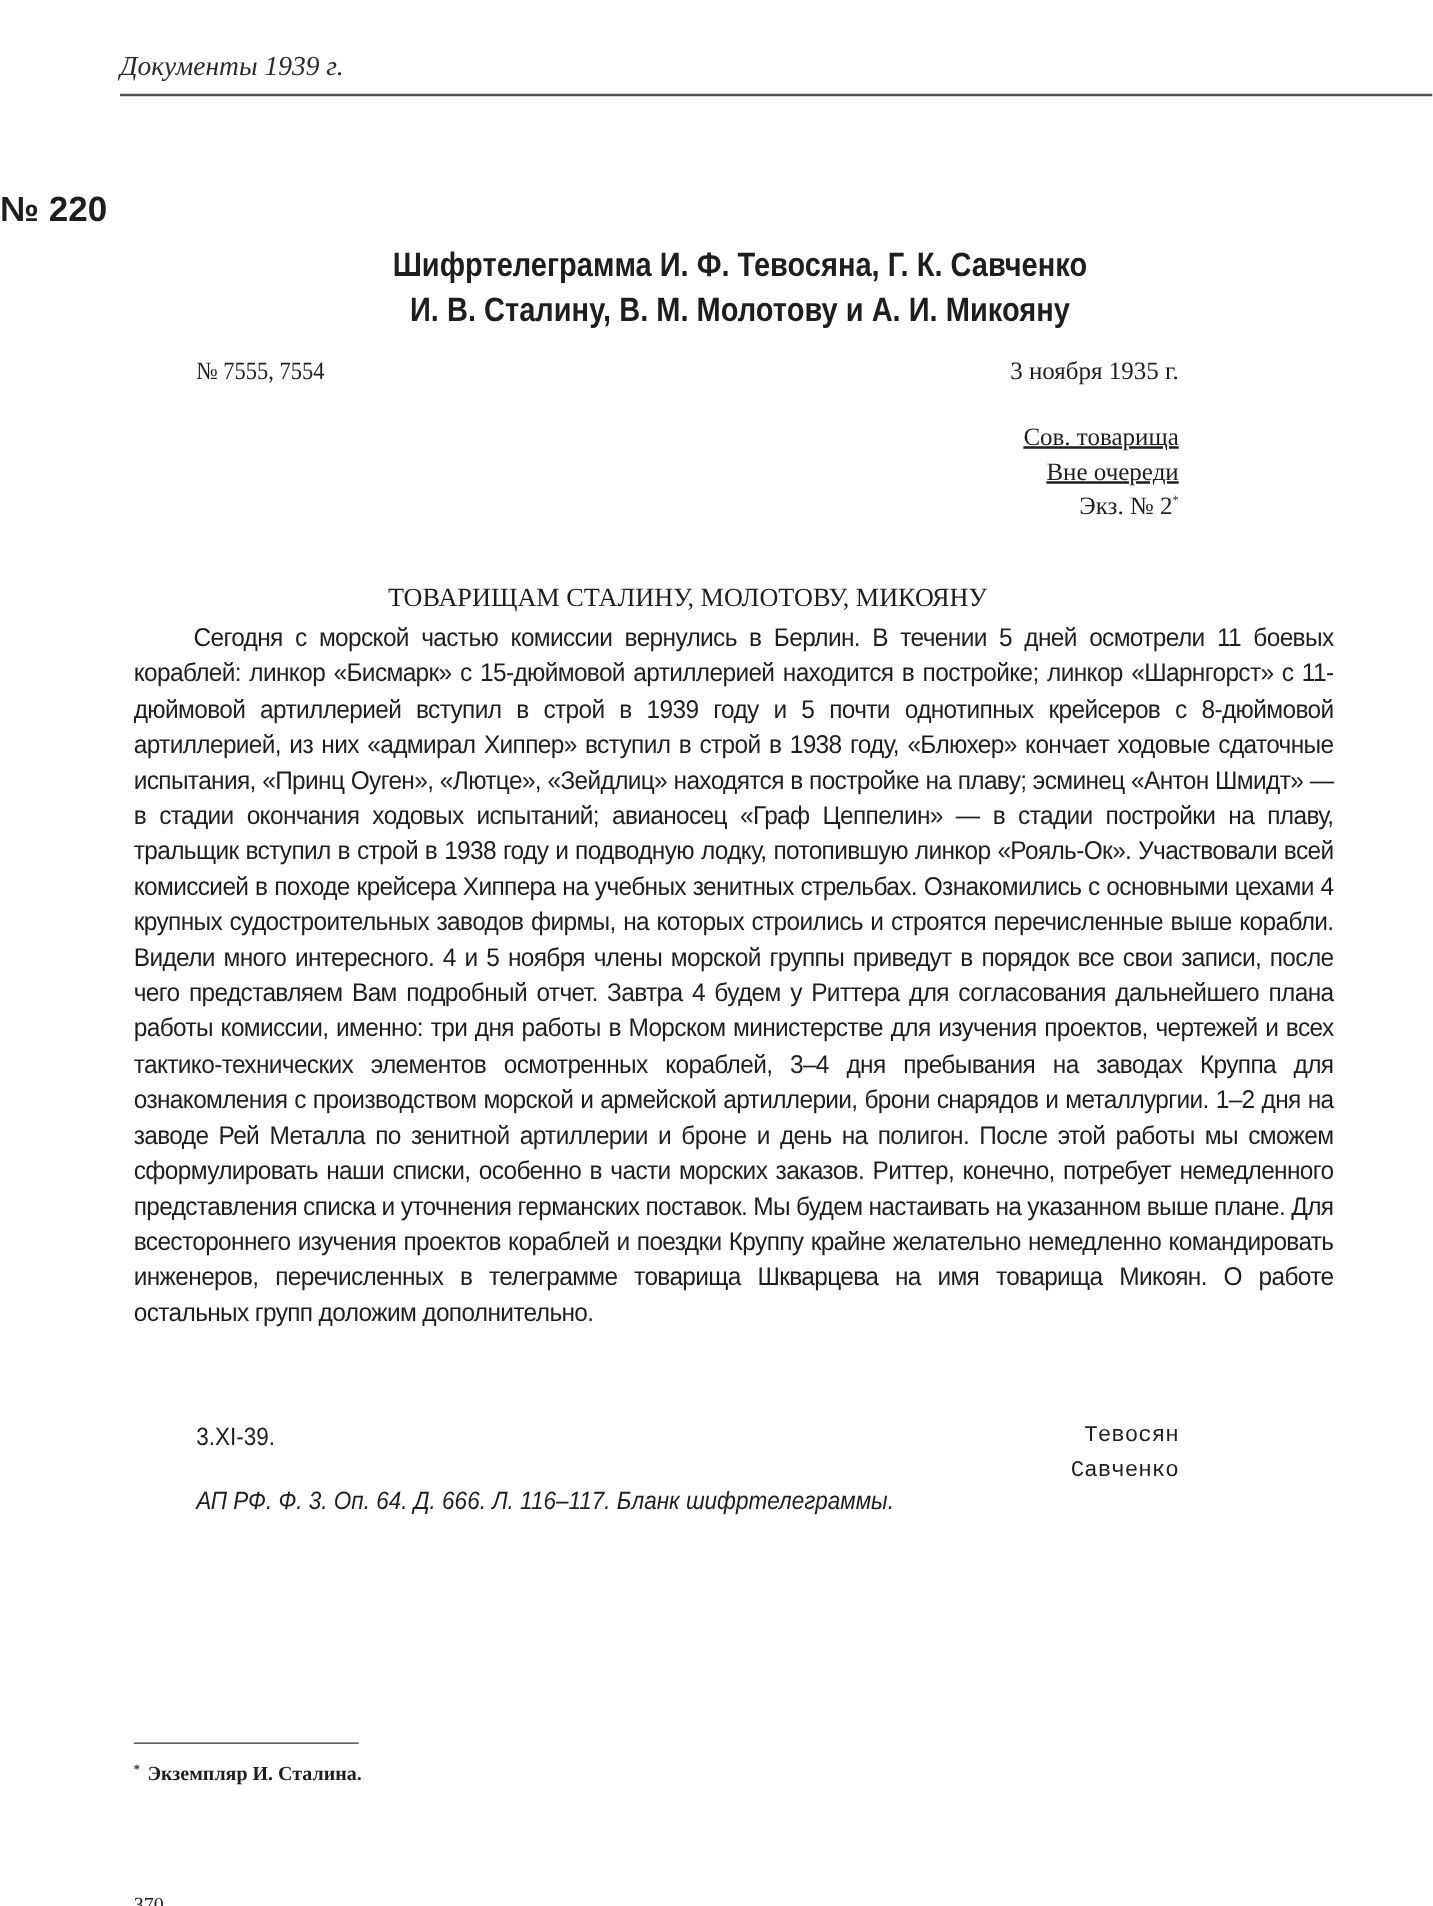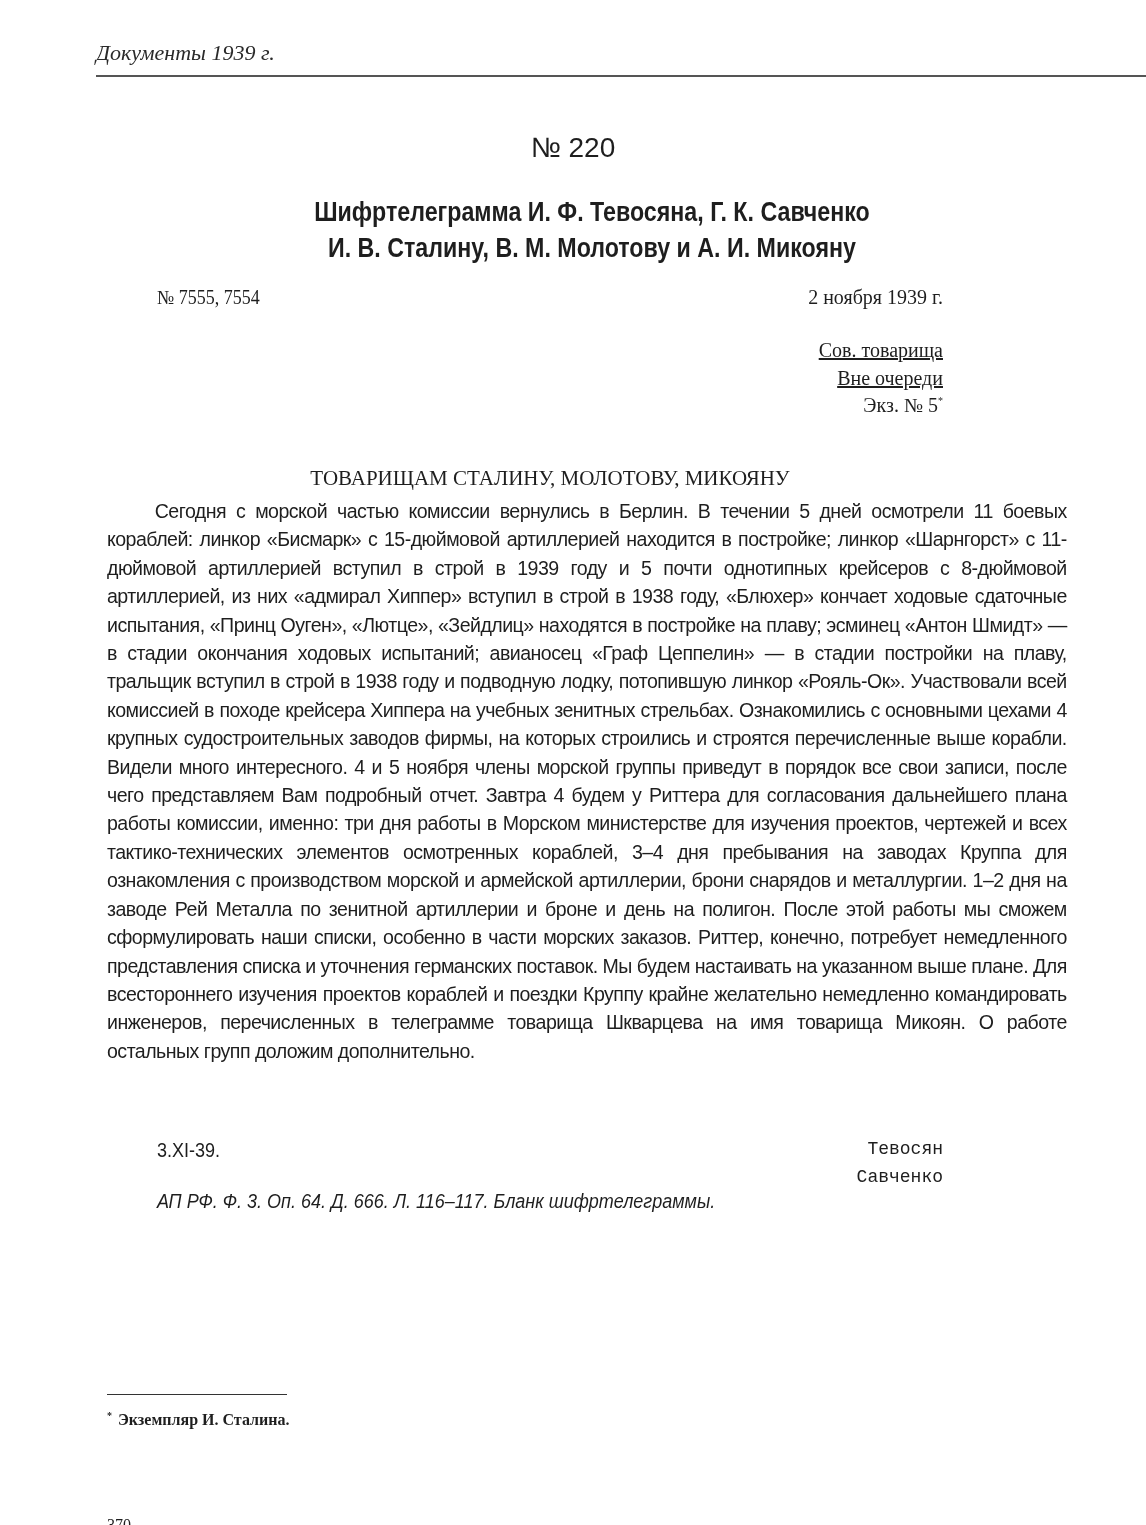--- a/index.html
+++ b/index.html
@@ -10,22 +10,22 @@
   }
   .page { position: absolute; left: 0; top: 0; width: 1022px; height: 1525px; }
   .running-head {
     position: absolute; left: 96px; top: 40px;
     font-style: italic; font-size: 22px; color: #2a2a2a;
   }
   .head-rule {
     position: absolute; left: 96px; top: 75px; width: 1050px; height: 2px; background: #555;
   }
   .doc-number {
-    position: absolute; left: 0; width: 1146px; top: 132px; text-align: center;
-    font-weight: normal; font-size: 28px; font-family: "Liberation Sans Narrow","Liberation Sans", sans-serif;
+    position: absolute; left: 0; width: 1146px; top: 152px; text-align: left;
+    font-weight: bold; font-size: 28px; font-family: "Liberation Sans Narrow","Liberation Sans", sans-serif;
     letter-spacing: 0px;
   }
   .doc-title {
     position: absolute; left: 0; width: 1190px; top: 194px; text-align: center;
     font-weight: bold; font-size: 27px; line-height: 36px;
     font-family: "Liberation Sans", sans-serif;
     transform: scaleX(0.86); transform-origin: 573px 0;
   }
   .reg-numbers {
     position: absolute; left: 157px; top: 286px; font-size: 20px;
@@ -68,25 +68,25 @@
   <div class="running-head">Документы 1939 г.</div>
   <div class="head-rule"></div>
 
   <div class="doc-number">№ 220</div>
   <div class="doc-title">
     <div>Шифртелеграмма И. Ф. Тевосяна, Г. К. Савченко</div>
     <div>И. В. Сталину, В. М. Молотову и А. И. Микояну</div>
   </div>
 
   <div class="reg-numbers">№ 7555, 7554</div>
-  <div class="doc-date">2 ноября 1939 г.</div>
+  <div class="doc-date">3 ноября 1935 г.</div>
 
   <div class="stamp u" style="top:339px">Сов. товарища</div>
   <div class="stamp u" style="top:367px">Вне очереди</div>
-  <div class="stamp" style="top:394px"><span>Экз. № 5</span><sup class="mark">*</sup></div>
+  <div class="stamp" style="top:394px"><span>Экз. № 2</span><sup class="mark">*</sup></div>
 
   <div class="addressee" style="left:50px;">ТОВАРИЩАМ СТАЛИНУ, МОЛОТОВУ, МИКОЯНУ</div>
 
   <div class="body-text">
     <p>Сегодня с морской частью комиссии вернулись в Берлин. В течении 5 дней осмотрели 11 боевых кораблей: линкор «Бисмарк» с 15-дюймовой артиллерией находится в постройке; линкор «Шарнгорст» с 11-дюймовой артиллерией вступил в строй в 1939 году и 5 почти однотипных крейсеров с 8-дюймовой артиллерией, из них «адмирал Хиппер» вступил в строй в 1938 году, «Блюхер» кончает ходовые сдаточные испытания, «Принц Оуген», «Лютце», «Зейдлиц» находятся в постройке на плаву; эсминец «Антон Шмидт» — в стадии окончания ходовых испытаний; авианосец «Граф Цеппелин» — в стадии постройки на плаву, тральщик вступил в строй в 1938 году и подводную лодку, потопившую линкор «Рояль-Ок». Участвовали всей комиссией в походе крейсера Хиппера на учебных зенитных стрельбах. Ознакомились с основными цехами 4 крупных судостроительных заводов фирмы, на которых строились и строятся перечисленные выше корабли. Видели много интересного. 4 и 5 ноября члены морской группы приведут в порядок все свои записи, после чего представляем Вам подробный отчет. Завтра 4 будем у Риттера для согласования дальнейшего плана работы комиссии, именно: три дня работы в Морском министерстве для изучения проектов, чертежей и всех тактико-технических элементов осмотренных кораблей, 3–4 дня пребывания на заводах Круппа для ознакомления с производством морской и армейской артиллерии, брони снарядов и металлургии. 1–2 дня на заводе Рей Металла по зенитной артиллерии и броне и день на полигон. После этой работы мы сможем сформулировать наши списки, особенно в части морских заказов. Риттер, конечно, потребует немедленного представления списка и уточнения германских поставок. Мы будем настаивать на указанном выше плане. Для всестороннего изучения проектов кораблей и поездки Круппу крайне желательно немедленно командировать инженеров, перечисленных в телеграмме товарища Шкварцева на имя товарища Микоян. О работе остальных групп доложим дополнительно.</p>
   </div>
 
   <div class="sign-date">3.XI-39.</div>
   <div class="signer" style="top:1139px">Тевосян</div>
   <div class="signer" style="top:1167px">Савченко</div>

